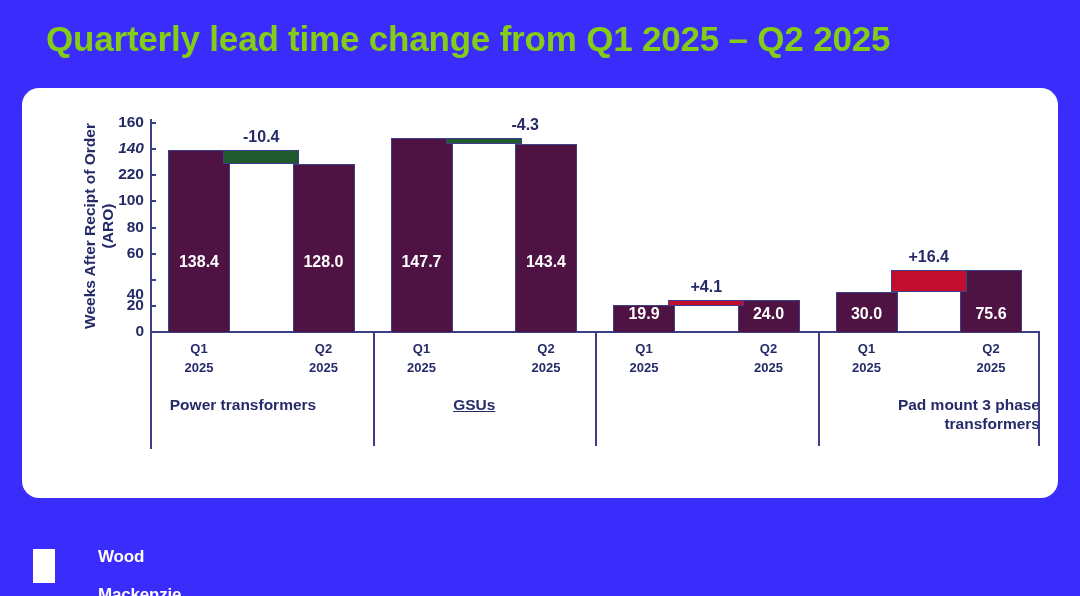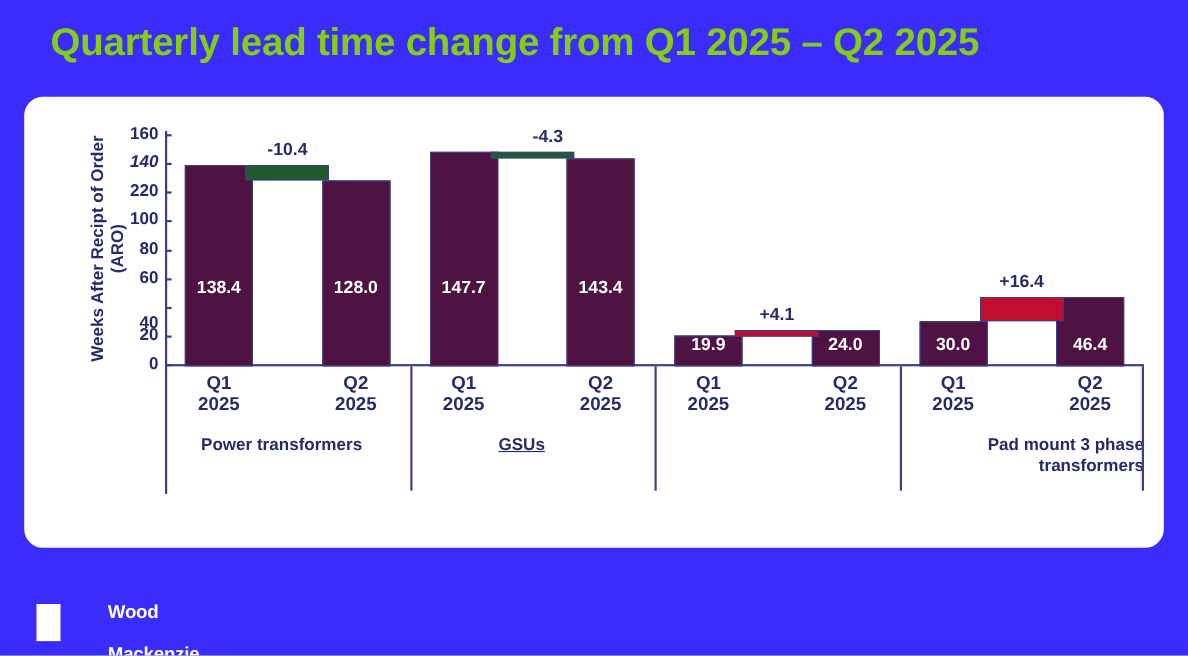--- a/index.html
+++ b/index.html
@@ -155,21 +155,21 @@
     width: 2px;
     height: 113px;
     background: #3c3f86;
   }
   .period-label {
     position: absolute;
     top: 6px;
     width: 90px;
     text-align: center;
     color: #262b68;
-    font-size: 17px;
+    font-size: 13px;
     font-weight: bold;
     line-height: 19px;
     white-space: pre-line;
   }
   .group-label {
     position: absolute;
     top: 62px;
     text-align: center;
     color: #262b68;
     font-size: 15.5px;
@@ -225,41 +225,41 @@
       <div class="bar-label" style="left: 8px; width: 82px; top: 130.625px;">138.4</div>
       <div class="bar value" style="left: 142.5px; width: 62px; top: 41.8px; height: 169.2px; background: rgb(78, 19, 66);"></div>
       <div class="bar-label" style="left: 132.5px; width: 82px; top: 130.625px;">128.0</div>
       <div class="delta-bar down" style="left: 73.25px; width: 76px; top: 28.215px; height: 13.585px; background: rgb(31, 91, 46);"></div>
       <div class="delta-label" style="left: 59.25px; width: 104px; top: 6.215px;">-10.4</div>
       <div class="bar value" style="left: 240.5px; width: 62px; top: 16.0669px; height: 194.933px; background: rgb(78, 19, 66);"></div>
       <div class="bar-label" style="left: 230.5px; width: 82px; top: 130.625px;">147.7</div>
       <div class="bar value" style="left: 365px; width: 62px; top: 21.6837px; height: 189.316px; background: rgb(78, 19, 66);"></div>
       <div class="bar-label" style="left: 355px; width: 82px; top: 130.625px;">143.4</div>
       <div class="delta-bar down" style="left: 295.75px; width: 76px; top: 16.0669px; height: 6px; background: rgb(31, 91, 46);"></div>
-      <div class="delta-label" style="left: 296px; width: 104px; top: -5.93312px;">-4.3</div>
+      <div class="delta-label" style="left: 285px; width: 104px; top: -5.93312px; text-align: right;">-4.3</div>
       <div class="bar value" style="left: 463px; width: 62px; top: 183.006px; height: 27.9944px; background: rgb(78, 19, 66);"></div>
       <div class="bar-label" style="left: 453px; width: 82px; top: 183px;">19.9</div>
       <div class="bar value" style="left: 587.5px; width: 62px; top: 177.65px; height: 33.35px; background: rgb(78, 19, 66);"></div>
       <div class="bar-label" style="left: 577.5px; width: 82px; top: 183px;">24.0</div>
       <div class="delta-bar up" style="left: 518.25px; width: 76px; top: 177.65px; height: 6px; background: rgb(194, 14, 46);"></div>
       <div class="delta-label" style="left: 504.25px; width: 104px; top: 155.65px;">+4.1</div>
       <div class="bar value" style="left: 685.5px; width: 62px; top: 169.812px; height: 41.1875px; background: rgb(78, 19, 66);"></div>
       <div class="bar-label" style="left: 675.5px; width: 82px; top: 183px;">30.0</div>
       <div class="bar value" style="left: 810px; width: 62px; top: 148.39px; height: 62.61px; background: rgb(78, 19, 66);"></div>
-      <div class="bar-label" style="left: 800px; width: 82px; top: 183px;">46.4</div>
+      <div class="bar-label" style="left: 800px; width: 82px; top: 183px;">75.6</div>
       <div class="delta-bar up" style="left: 740.75px; width: 76px; top: 148.39px; height: 21.4225px; background: rgb(194, 14, 46);"></div>
       <div class="delta-label" style="left: 726.75px; width: 104px; top: 126.39px;">+16.4</div>
     </div>
 
   <div id="cat-band">
       <div class="period-label" style="left: 4px;">Q1
 2025</div>
       <div class="period-label" style="left: 128.5px;">Q2
 2025</div>
-      <div class="group-label" style="left: 0px; width: 186px; padding-left: 13px;">Power transformers</div>
+      <div class="group-label" style="left: 0px; width: 186px;">Power transformers</div>
       <div class="period-label" style="left: 226.5px;">Q1
 2025</div>
       <div class="period-label" style="left: 351px;">Q2
 2025</div>
       <div class="group-label" style="left: 213px; width: 222.5px; text-decoration: underline;">GSUs</div>
       <div class="cat-sep" style="left: 222.5px;"></div>
       <div class="period-label" style="left: 449px;">Q1
 2025</div>
       <div class="period-label" style="left: 573.5px;">Q2
 2025</div>

